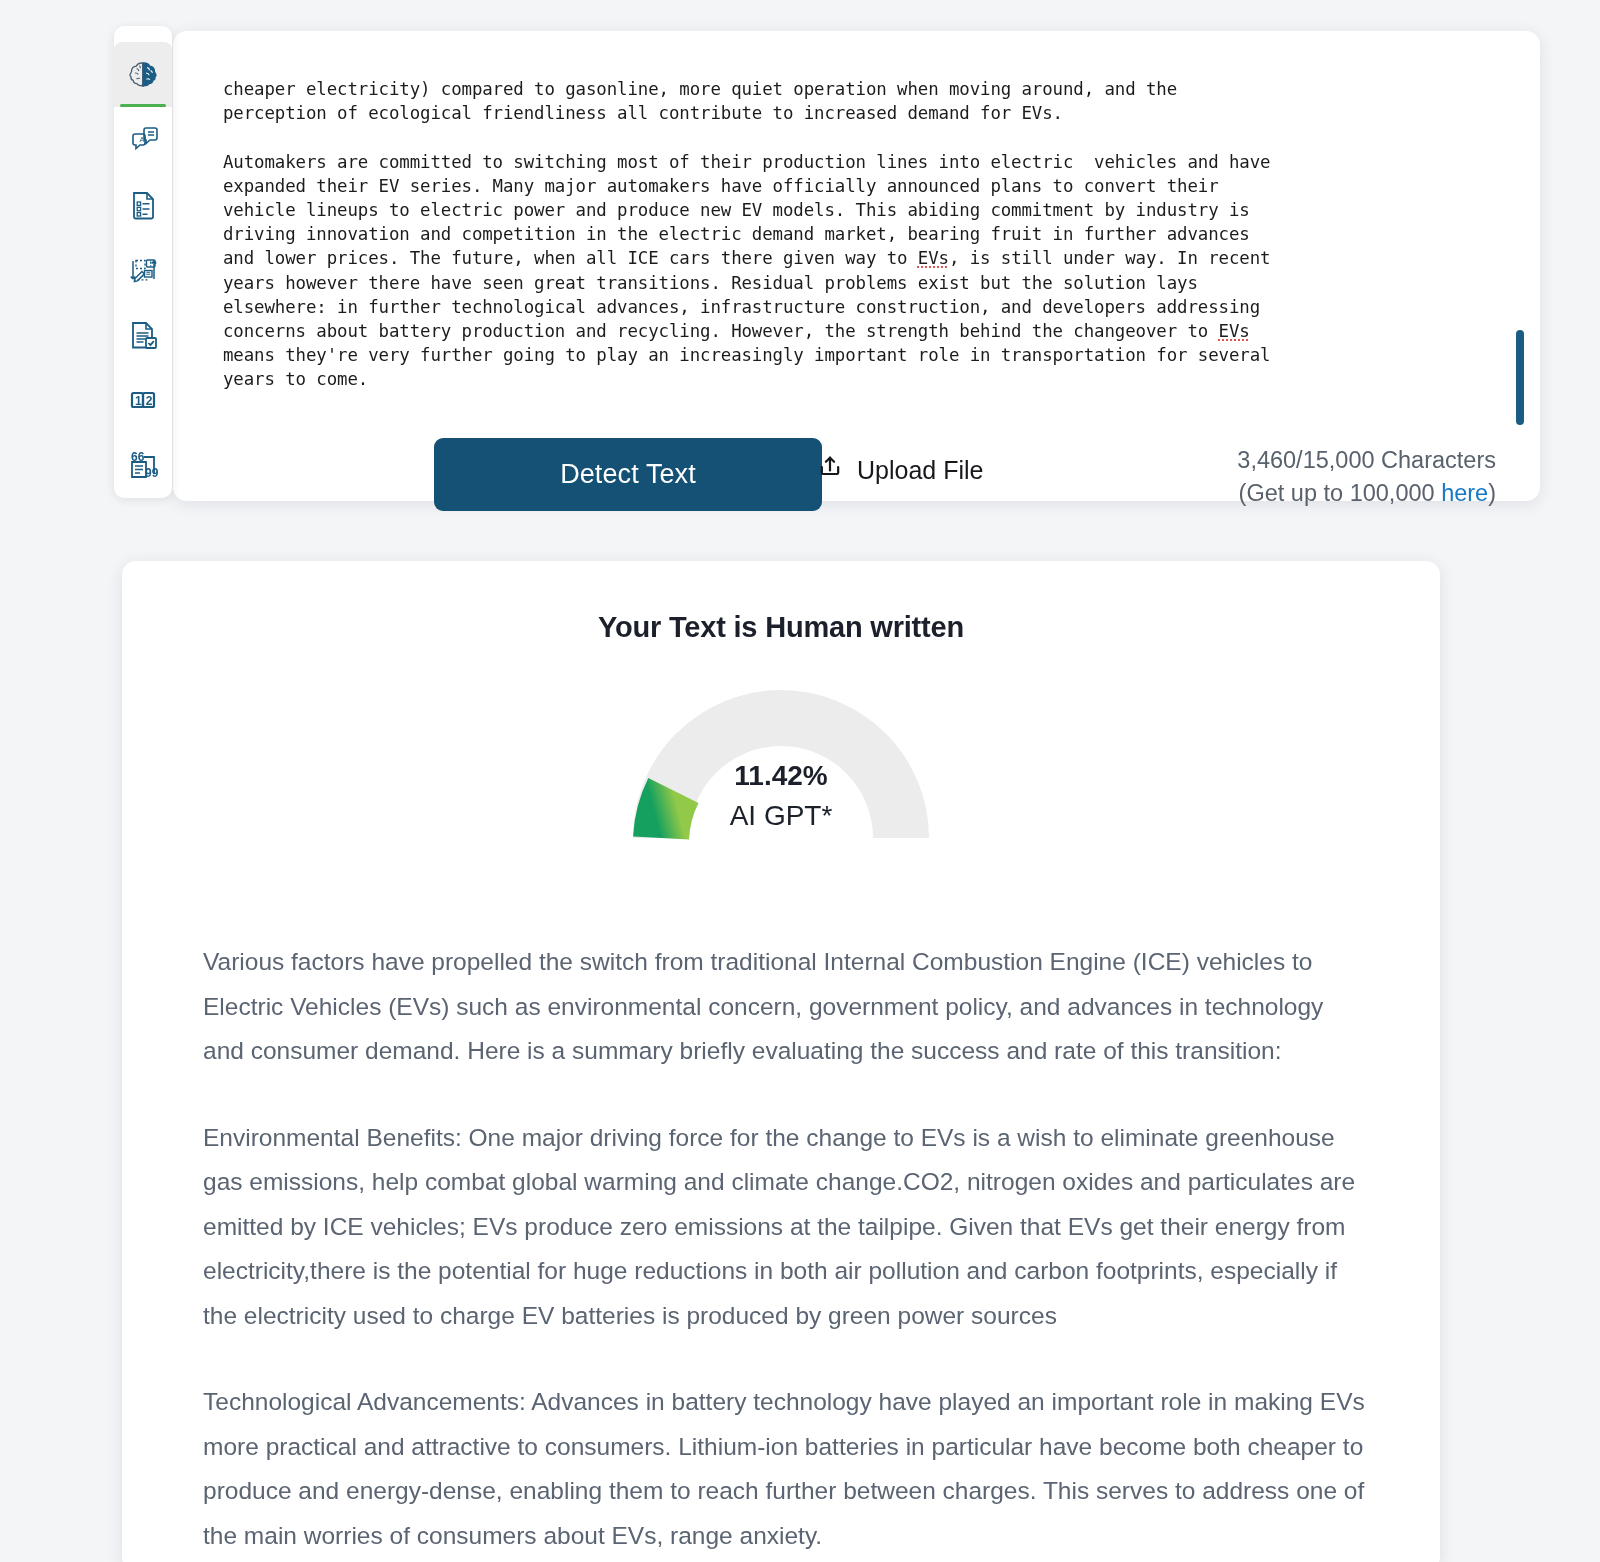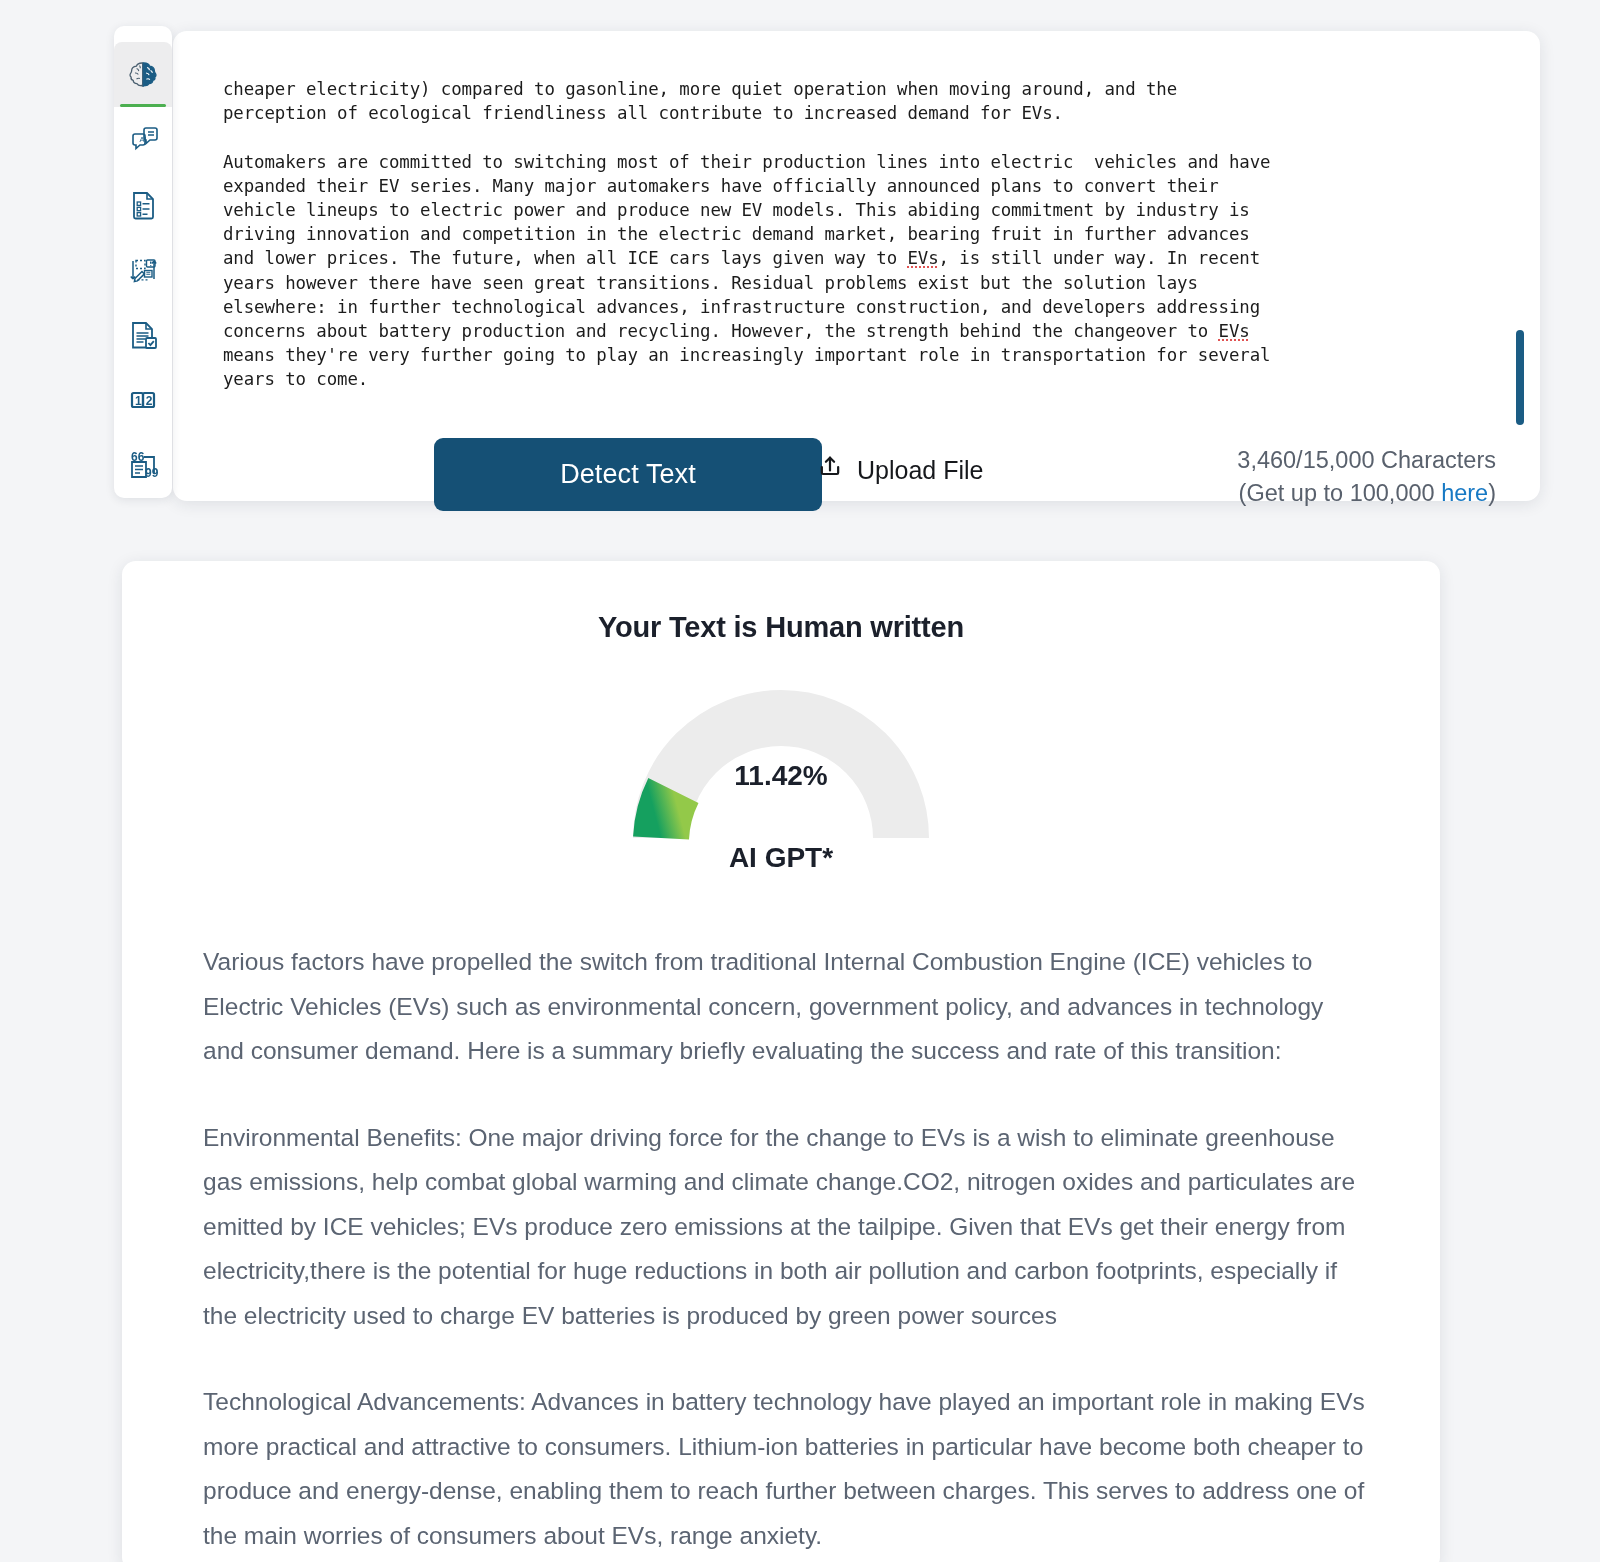--- a/index.html
+++ b/index.html
@@ -185,24 +185,23 @@
     pointer-events: none;
   }
   .gauge-pct {
     font-size: 28px;
     font-weight: bold;
     color: #1b202b;
     line-height: 40px;
   }
   .gauge-sub {
     font-size: 28px;
-    font-weight: bold;
+    font-weight: normal;
     color: #1b202b;
     line-height: 40px;
-    margin-top: 42px;
   }
   .result-body {
     position: absolute;
     left: 81px;
     right: 72px;
     top: 332px;
     font-size: 24.5px;
     line-height: 44.5px;
     color: #5b6472;
     margin-top: 47px;
@@ -306,21 +305,21 @@
 
   <div class="input-card">
 
     <div class="editor"><span>cheaper electricity) compared to gasonline, more quiet operation when moving around, and the</span>
 <span>perception of ecological friendliness all contribute to increased demand for EVs.</span>
 
 <span>Automakers are committed to switching most of their production lines into electric  vehicles and have</span>
 <span>expanded their EV series. Many major automakers have officially announced plans to convert their</span>
 <span>vehicle lineups to electric power and produce new EV models. This abiding commitment by industry is</span>
 <span>driving innovation and competition in the electric demand market, bearing fruit in further advances</span>
-<span>and lower prices. The future, when all ICE cars lays given way to </span><span class="misspell">EVs</span><span>, is still under way. In recent</span>
+<span>and lower prices. The future, when all ICE cars there given way to </span><span class="misspell">EVs</span><span>, is still under way. In recent</span>
 <span>years however there have seen great transitions. Residual problems exist but the solution lays</span>
 <span>elsewhere: in further technological advances, infrastructure construction, and developers addressing</span>
 <span>concerns about battery production and recycling. However, the strength behind the changeover to </span><span class="misspell">EVs</span>
 <span>means they're very further going to play an increasingly important role in transportation for several</span>
 <span>years to come.</span></div>
 
     <div class="scroll-track">
       <div class="scroll-thumb"></div>
     </div>
 

